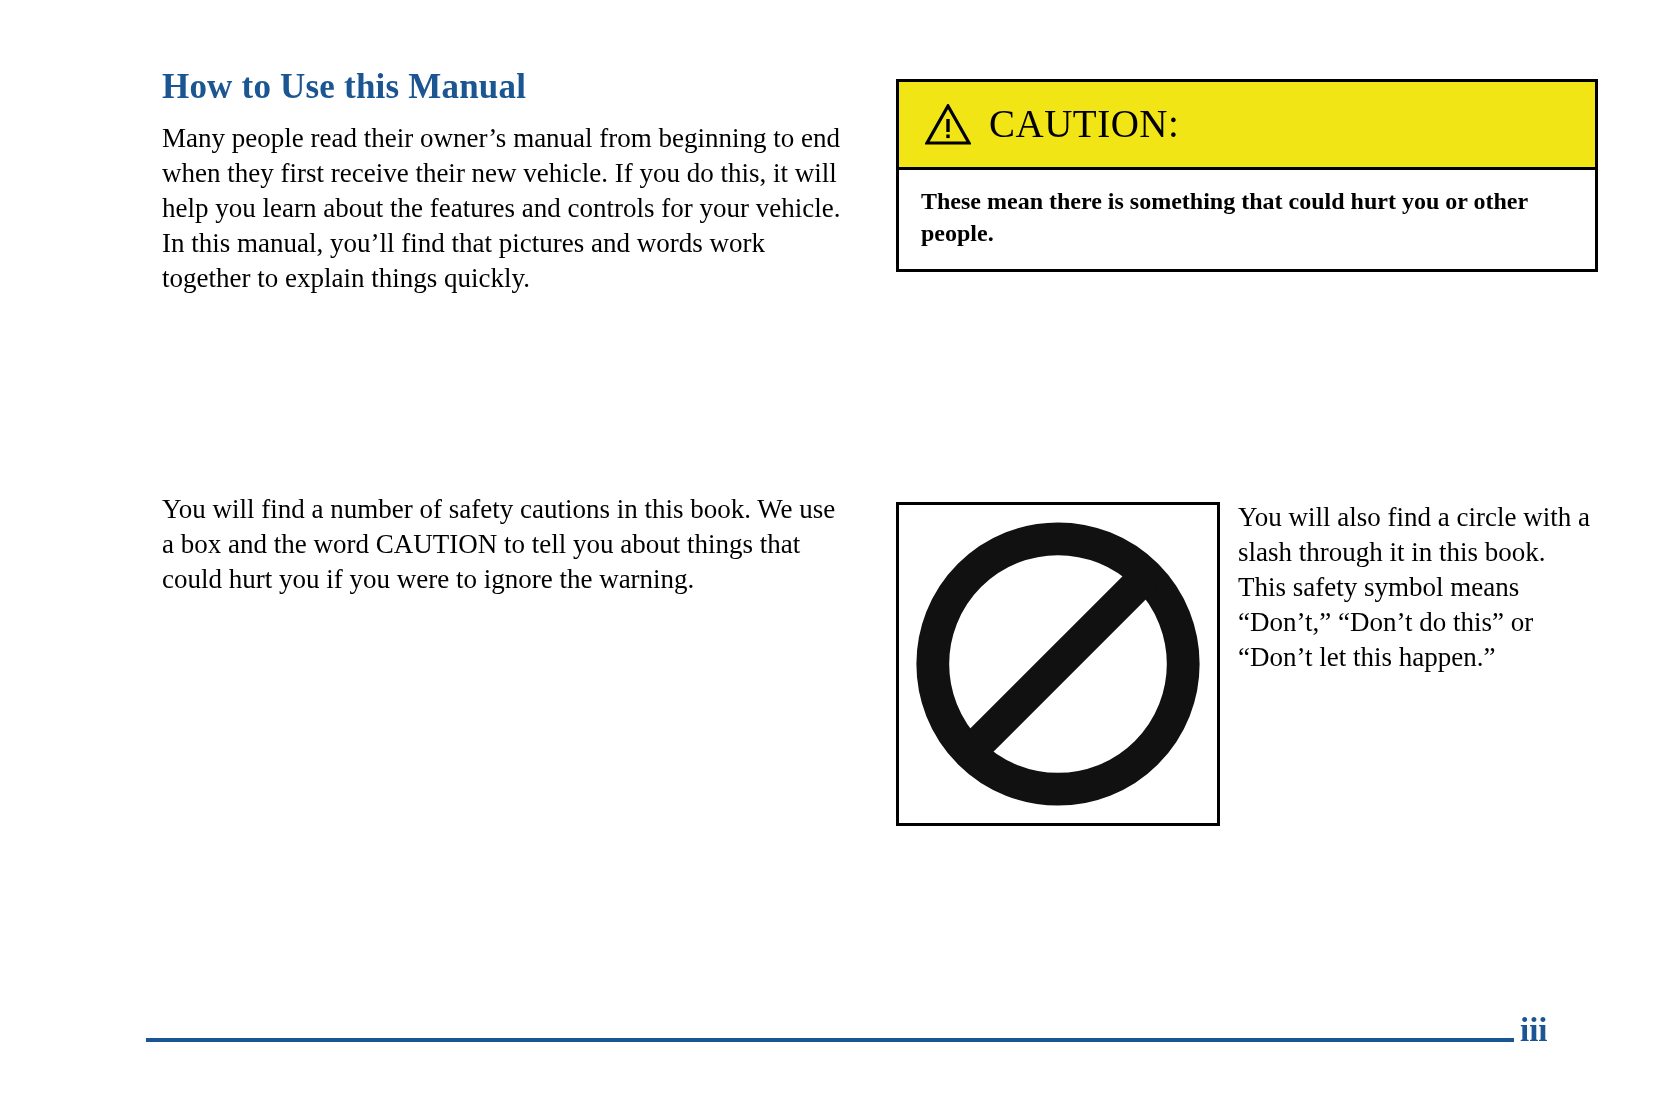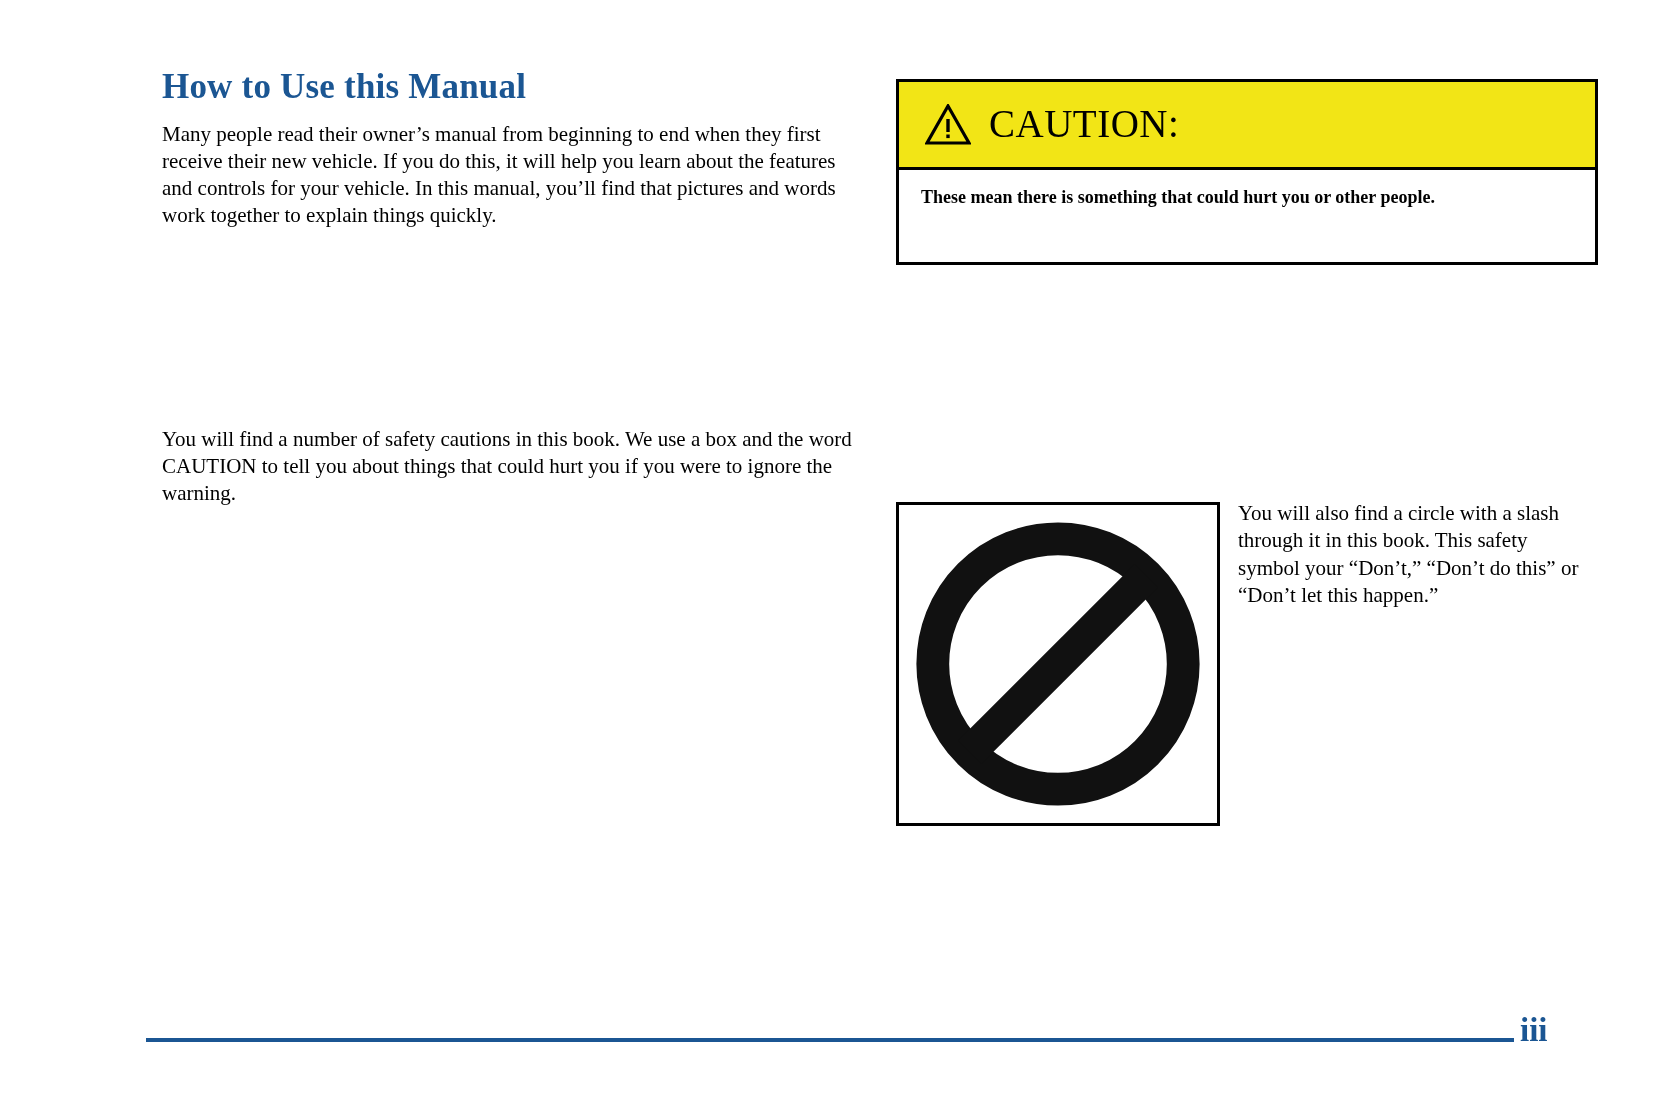--- a/index.html
+++ b/index.html
@@ -36,21 +36,21 @@
     font-family: "Liberation Serif", serif;
     font-weight: bold;
     font-size: 35px;
     line-height: 1.1;
     color: #1b5693;
     margin: 0 0 14px 0;
     letter-spacing: 0.2px;
   }
 
   p.body-text {
-    font-size: 21px;
+    font-size: 27px;
     line-height: 1.30;
     margin: 0;
     color: #000;
     text-align: left;
   }
 
   .block-gap-1 { height: 196px; }
 
   
   .caution-box {
@@ -86,21 +86,21 @@
     line-height: 1;
     padding-bottom: 3px;
   }
   .caution-body {
     padding: 16px 22px 20px 22px;
     min-height: 92px;
     box-sizing: border-box;
   }
   .caution-body p {
     margin: 0;
-    font-size: 18px;
+    font-size: 24px;
     font-weight: bold;
     line-height: 1.32;
   }
 
   
   .caution-explain {
     position: absolute;
     left: 896px;
     top: 330px;
     width: 690px;
@@ -192,20 +192,20 @@
   <div class="symbol-row">
     <div class="symbol-box">
       <span>
         <svg viewBox="0 0 320 320" xmlns="http://www.w3.org/2000/svg">
           <circle cx="160" cy="160" r="126" fill="none" stroke="#111111" stroke-width="33"></circle>
           <line x1="71" y1="249" x2="249" y2="71" stroke="#111111" stroke-width="33" stroke-linecap="butt"></line>
         </svg>
       </span>
     </div>
     <div class="symbol-text">
-      <p class="body-text">You will also find a circle with a slash through it in this book. This safety symbol your “Don’t,” “Don’t do this” or “Don’t let this happen.”</p>
+      <p class="body-text">You will also find a circle with a slash through it in this book. This safety symbol means “Don’t,” “Don’t do this” or “Don’t let this happen.”</p>
     </div>
   </div>
 
   <div class="footer-rule"></div>
   <div class="footer-page-num">iii</div>
 
 </div>
 
 </body></html>

